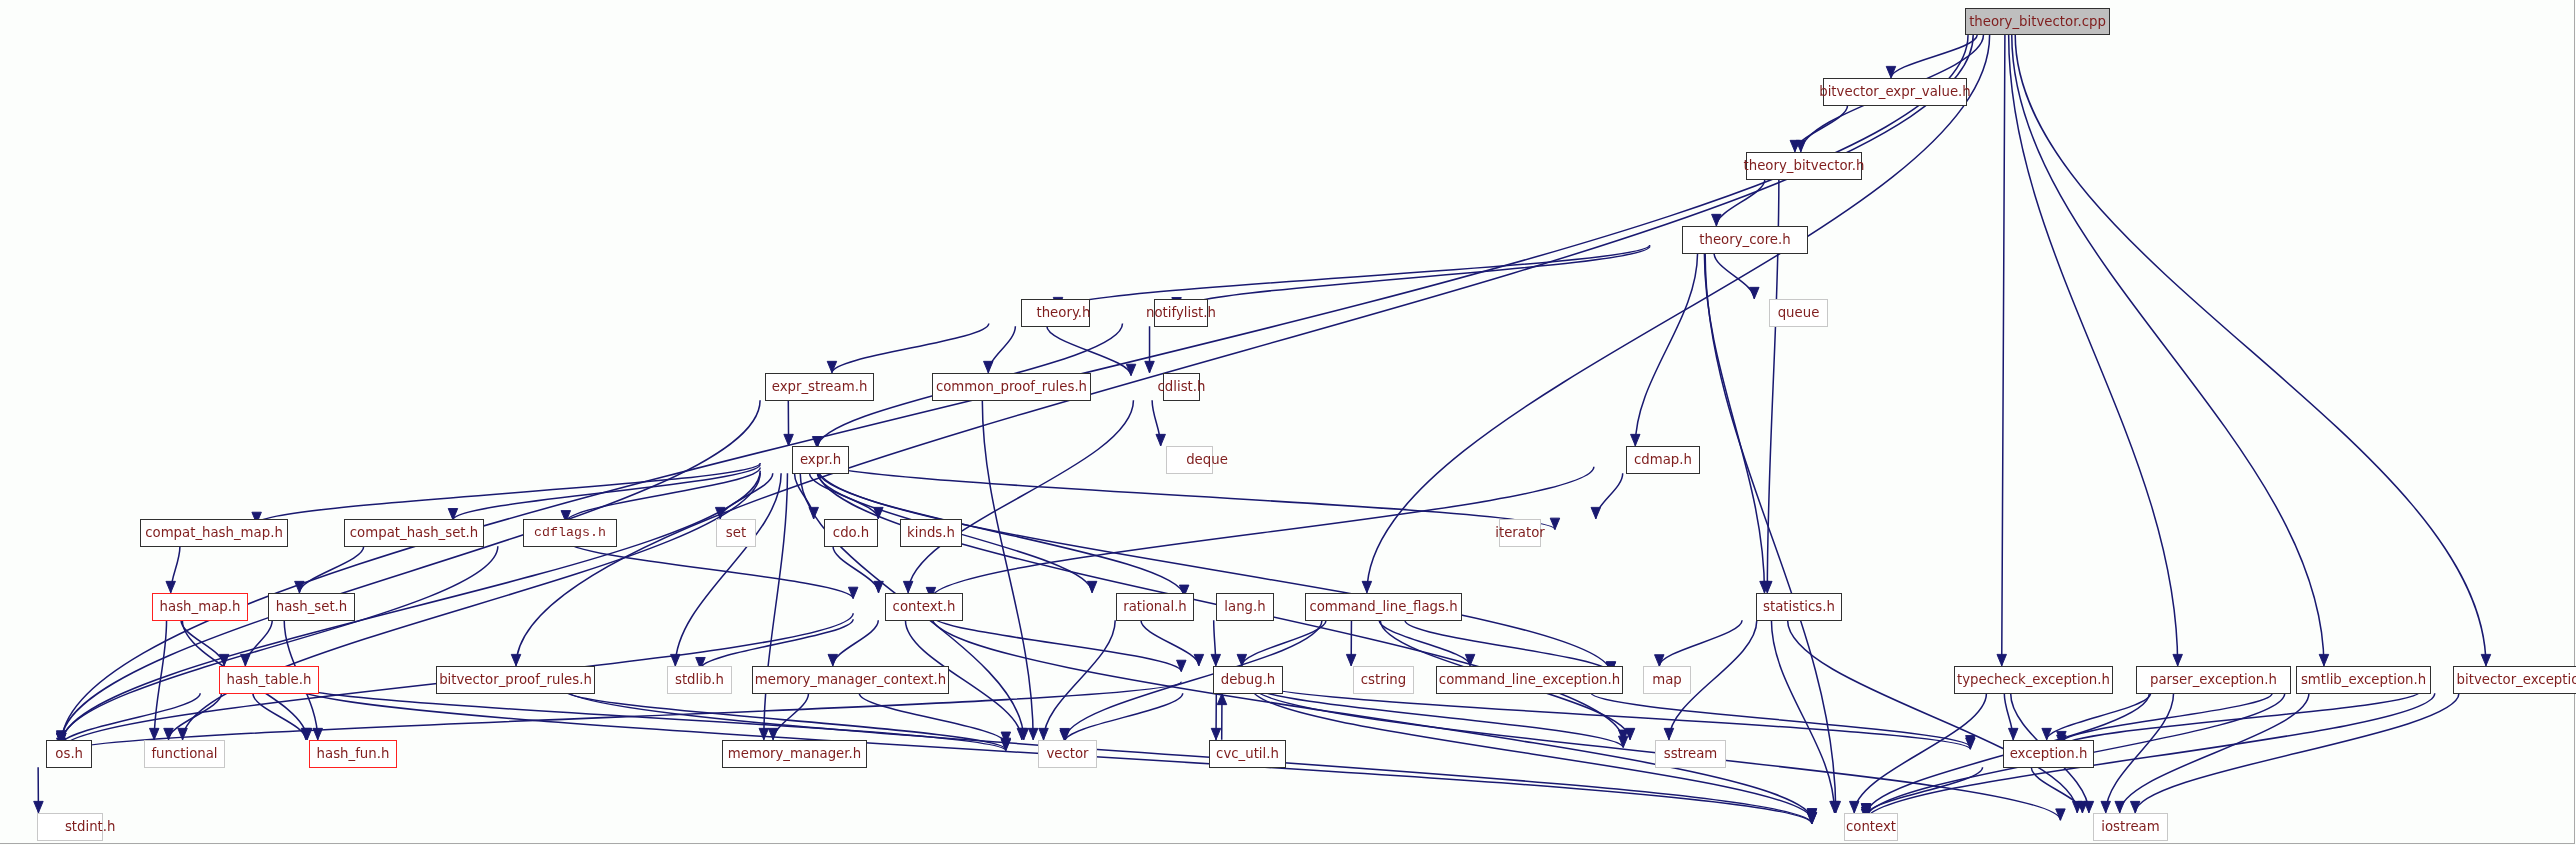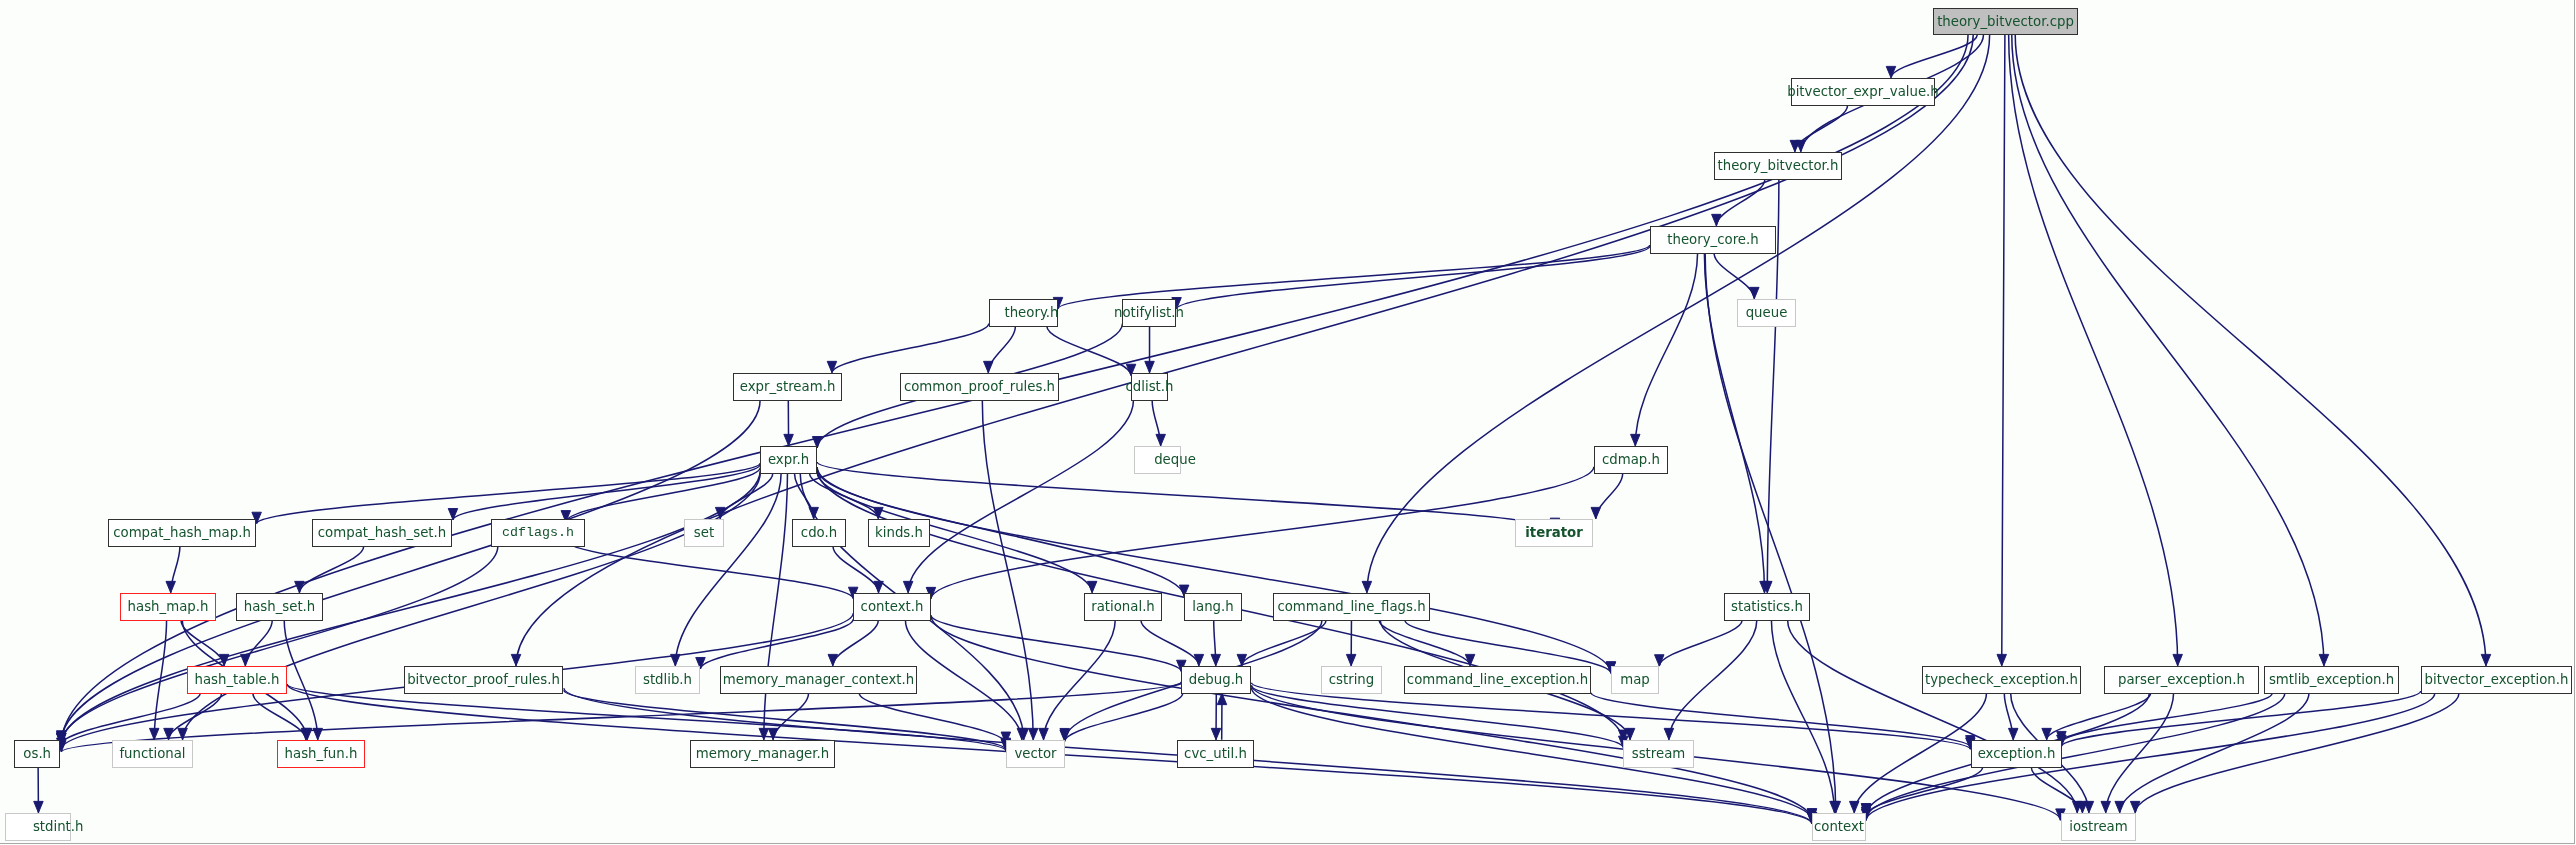--- a/index.html
+++ b/index.html
@@ -8,23 +8,23 @@
     position: absolute; left: 0; top: 0; width: 2574px; height: 843px;
     border-right: 1.9px solid #a8a8a8; border-bottom: 1.9px solid #a8a8a8;
     box-sizing: content-box;
   }
   #graph { position: absolute; left: 0; top: 0; width: 2576px; height: 845px; }
   .edge { fill: none; stroke: #191970; stroke-width: 1.6; }
   .arrow { fill: #191970; stroke: #191970; stroke-width: 1; }
   .node {
     position: absolute; box-sizing: border-box; height: 27.5px;
     background: #ffffff; border: 1.9px solid #303030;
-    font-family: "DejaVu Sans", sans-serif; font-size: 13.3px; color: #14532d;
+    font-family: "DejaVu Sans", sans-serif; font-size: 13.3px; color: #7f1d1d;
     display: flex; align-items: center; justify-content: center;
-    white-space: nowrap; cursor: pointer;
+    white-space: nowrap; cursor: pointer; margin-left: 32px;
   }
   .node.root { background: #bfbfbf; border-color: #303030; cursor: default; }
   .node.system { border: 1.9px solid #c8c8c8; cursor: default; }
   .node.incomplete { border: 1.9px solid #ff2020; }
 </style>
 </head>
 <body>
 
 <div id="frame"></div>
 <svg id="graph" xmlns="http://www.w3.org/2000/svg" viewBox="0 0 2715 891" width="2576" height="845">
@@ -243,32 +243,32 @@
       <polygon points="1967,859.7332439678285 1962,847.7332439678285 1972,847.7332439678285" class="arrow"></polygon>
       <path d="M2141.288961038961,809 C2141.288961038961,825.8 2195.211038961039,840.2 2195.211038961039,857" class="edge"></path>
       <polygon points="2195.211038961039,857 2190.211038961039,845 2200.211038961039,845" class="arrow"></polygon>
       <path d="M39.59415584415584,809 C39.59415584415584,825.8 39.90584415584416,840.2 39.90584415584416,857" class="edge"></path>
       <polygon points="39.90584415584416,857 34.90584415584416,845 44.90584415584416,845" class="arrow"></polygon>
     </g>
 </svg>
 <div id="nodes">
     <div class="node root" style="left: 1933px; top: 7.6px; width: 145px;">theory_bitvector.cpp</div>
     <div class="node doc" style="left: 1791px; top: 78px; width: 144px;">bitvector_expr_value.h</div>
-    <div class="node doc" style="left: 1714px; top: 152px; width: 128px;">theory_bitvector.h</div>
+    <div class="node doc" style="left: 1714px; top: 152px; width: 116px;">theory_bitvector.h</div>
     <div class="node doc" style="left: 1650px; top: 226px; width: 126px;">theory_core.h</div>
     <div class="node doc" style="left: 989px; top: 299px; width: 69px; padding-left: 16px;">theory.h</div>
     <div class="node doc" style="left: 1122px; top: 299px; width: 54px;">notifylist.h</div>
     <div class="node system" style="left: 1737px; top: 299px; width: 59px;">queue</div>
     <div class="node doc" style="left: 733px; top: 373px; width: 109px;">expr_stream.h</div>
     <div class="node doc" style="left: 900px; top: 373px; width: 159px;">common_proof_rules.h</div>
     <div class="node doc" style="left: 1131px; top: 373px; width: 37px;">cdlist.h</div>
     <div class="node system" style="left: 1134px; top: 446px; width: 47px; padding-left: 35px;">deque</div>
     <div class="node doc" style="left: 1594px; top: 446px; width: 74px;">cdmap.h</div>
     <div class="node doc" style="left: 760px; top: 446px; width: 57px;">expr.h</div>
-    <div class="node system" style="left: 1515px; top: 519px; width: 78px; font-weight: bold;">iterator</div>
+    <div class="node system" style="left: 1467px; top: 519px; width: 42px;">iterator</div>
     <div class="node doc" style="left: 108px; top: 519px; width: 148px;">compat_hash_map.h</div>
     <div class="node doc" style="left: 312px; top: 519px; width: 140px;">compat_hash_set.h</div>
     <div class="node doc" style="left: 491px; top: 519px; width: 94px; font-family: Liberation Mono, monospace;">cdflags.h</div>
     <div class="node system" style="left: 684px; top: 519px; width: 40px;">set</div>
     <div class="node doc" style="left: 792px; top: 519px; width: 54px;">cdo.h</div>
     <div class="node doc" style="left: 868px; top: 519px; width: 62px;">kinds.h</div>
     <div class="node incomplete" style="left: 120px; top: 593px; width: 96px;">hash_map.h</div>
     <div class="node doc" style="left: 236px; top: 593px; width: 87px;">hash_set.h</div>
     <div class="node doc" style="left: 853px; top: 593px; width: 78px;">context.h</div>
     <div class="node doc" style="left: 1084px; top: 593px; width: 78px;">rational.h</div>

